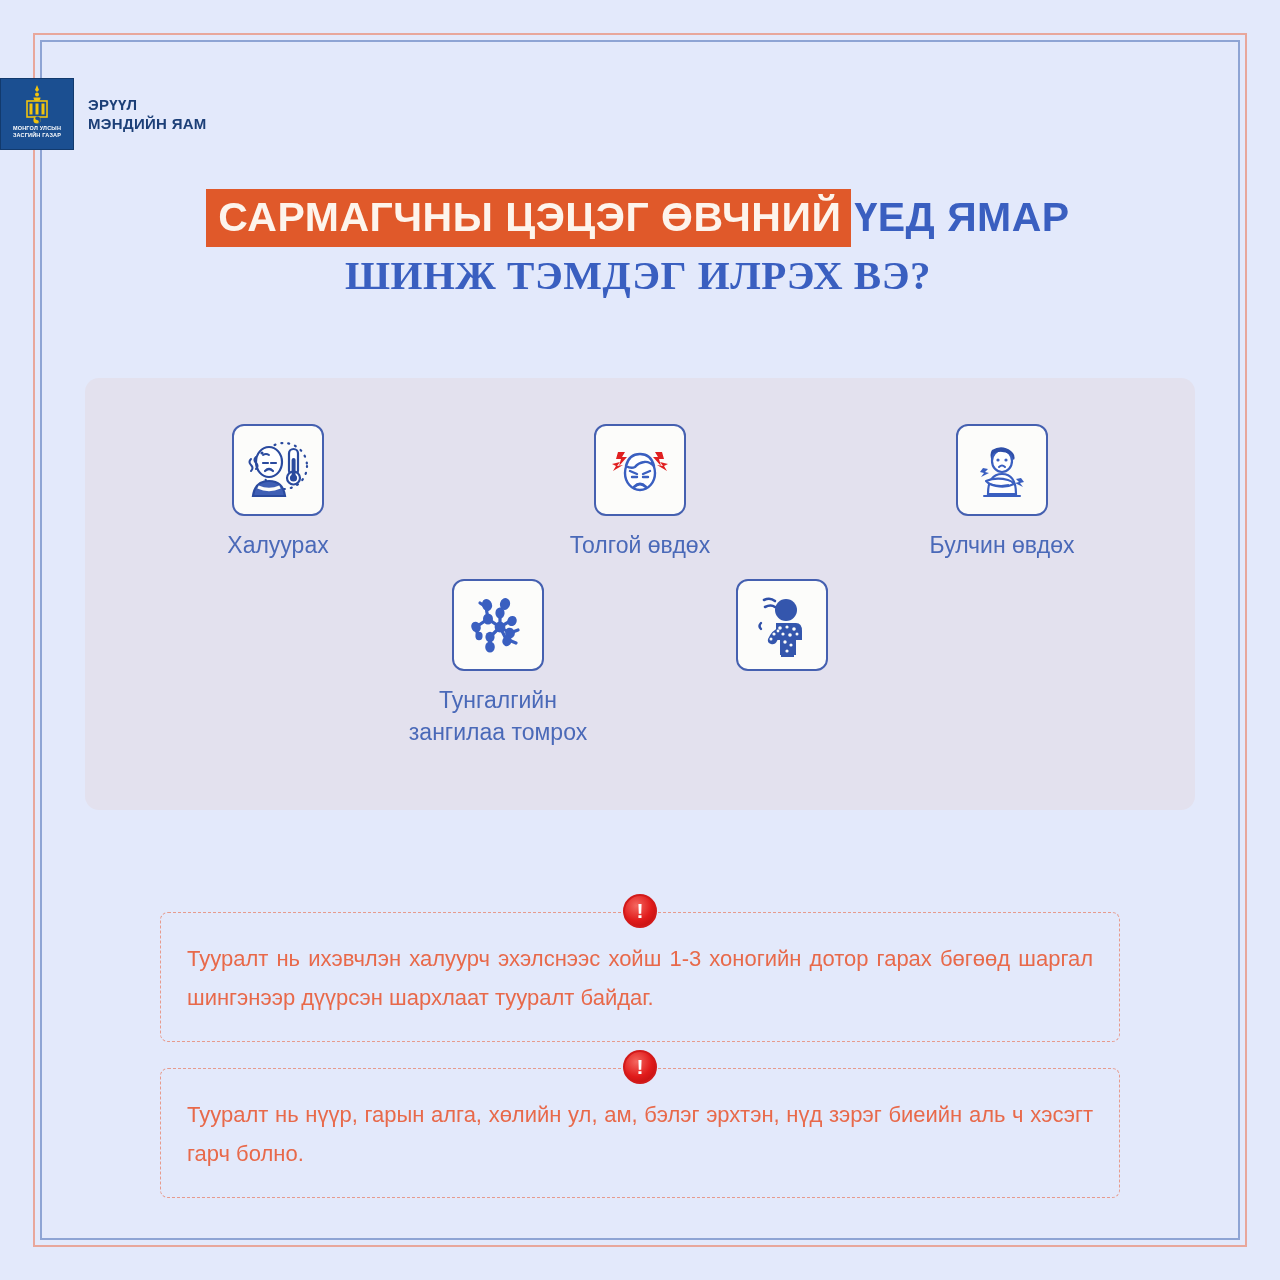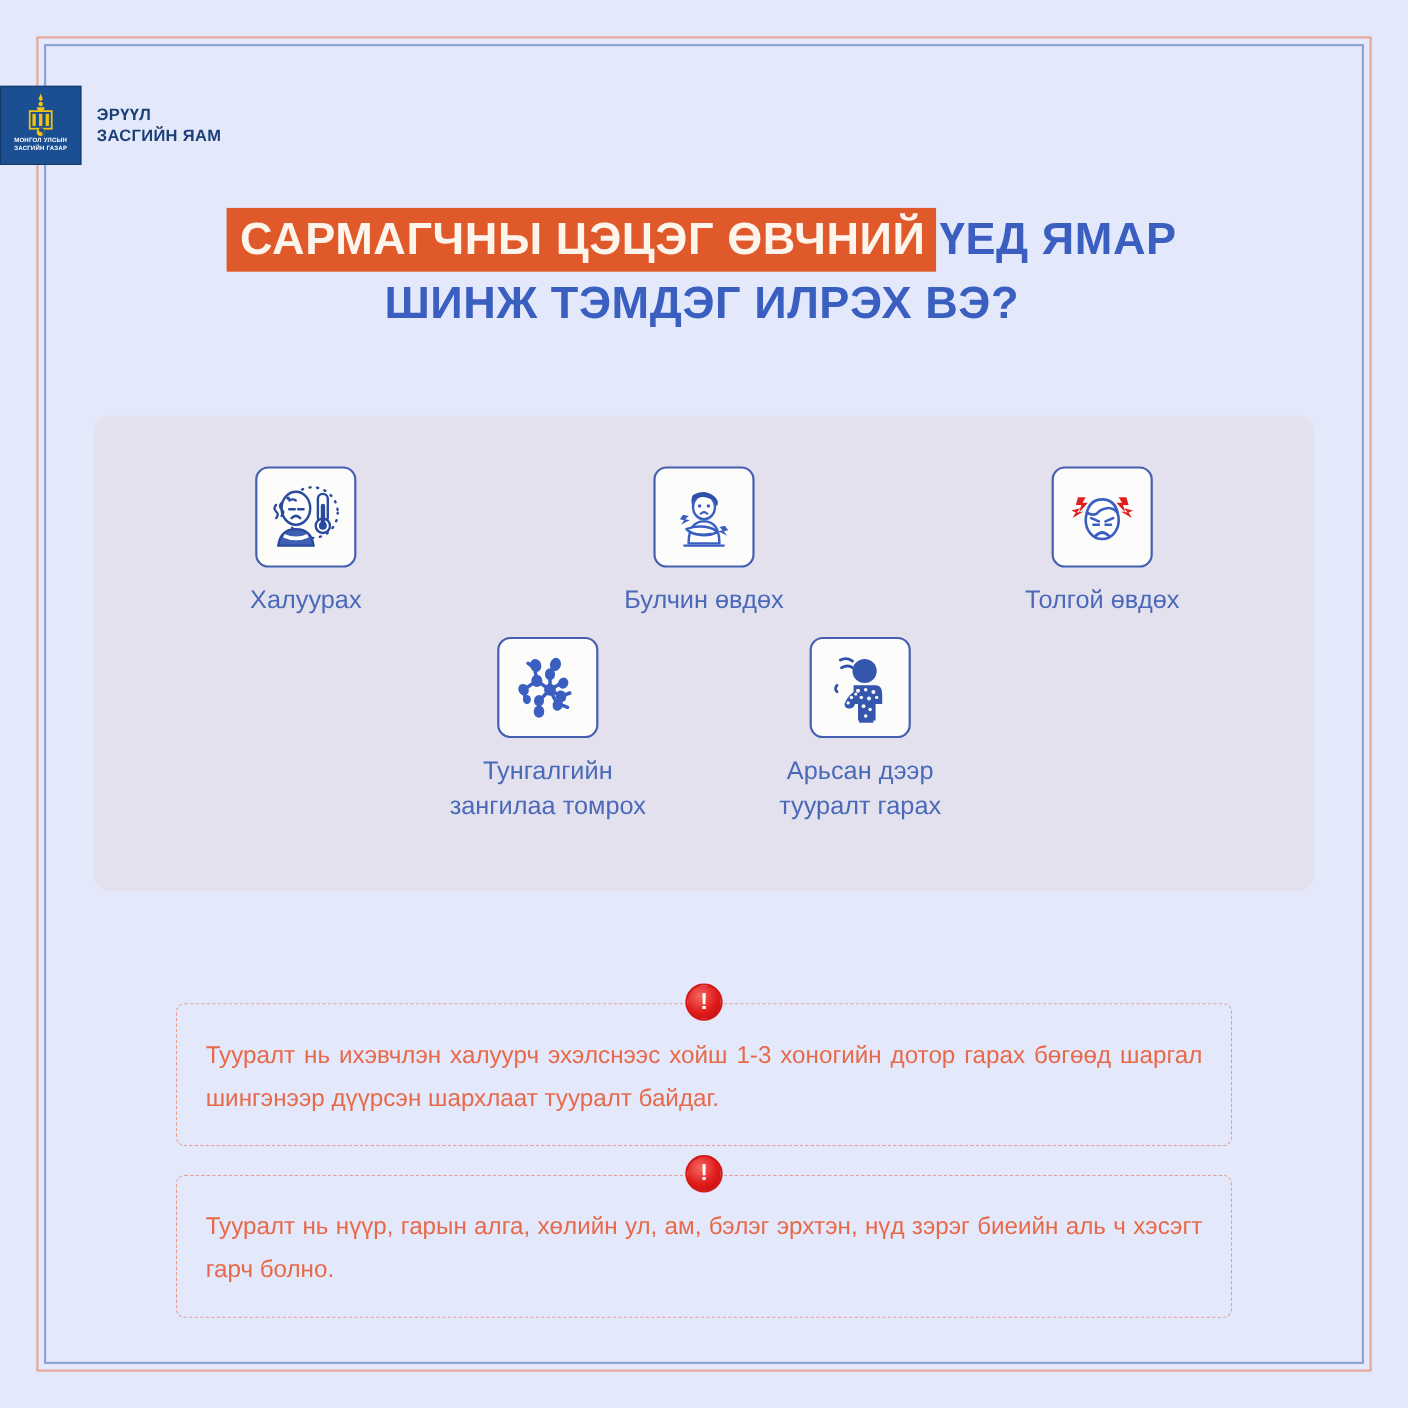--- a/index.html
+++ b/index.html
@@ -112,20 +112,21 @@
     padding: 5px 10px 7px 12px;
     margin-right: 3px;
   }
   .title-line2 {
     font-size: 41px;
     font-weight: bold;
     color: #3a5fc0;
     letter-spacing: 0.5px;
     line-height: 62px;
     white-space: nowrap;
+    font-family: Liberation Serif, serif;
   }
 
   
   .symptom-panel {
     position: absolute;
     left: 85px;
     top: 378px;
     width: 1110px;
     height: 432px;
     background: #e3e1ee;
@@ -245,21 +246,21 @@
           <circle cx="17" cy="37" r="3.6" fill="#f2c40d"></circle>
           <path d="M17 33.4 a3.6 3.6 0 0 1 0 7.2 a1.8 1.8 0 0 0 0 -3.6 a1.8 1.8 0 0 1 0 -3.6 z" fill="#1b4f91"></path>
         </svg>
       </div>
       <div class="emblem-text">МОНГОЛ УЛСЫН</div>
       <div class="emblem-text">ЗАСГИЙН ГАЗАР</div>
     </div>
 
     <div>
       <div class="ministry-name">ЭРҮҮЛ</div>
-      <div class="ministry-name">ЗАСГИЙН ЯАМ</div>
+      <div class="ministry-name">МЭНДИЙН ЯАМ</div>
     </div>
 
   </div>
 
   <div class="title-block">
     <div class="title-line1"><span class="title-hl">САРМАГЧНЫ ЦЭЦЭГ ӨВЧНИЙ</span><span>ҮЕД ЯМАР</span></div>
     <div class="title-line2">ШИНЖ ТЭМДЭГ ИЛРЭХ ВЭ?</div>
   </div>
 
   <div class="symptom-panel">
@@ -293,20 +294,44 @@
             <circle cx="53.5" cy="46" r="3.6" fill="#2a4a9e"></circle>
           </svg>
         </div>
         <div class="symptom-label">Халуурах</div>
       </div>
 
       <div class="symptom">
         <div class="tile">
           <svg width="76" height="76" viewBox="0 0 76 76">
 
+            <path d="M16 20 l7 0 l-3 5 l5 0 l-8 9 l2 -7 l-5 0 z" fill="#e02020"></path>
+            <path d="M10 32 l8 -2 l-3 4 l6 -1 l-10 6 l3 -5 z" fill="#e02020"></path>
+
+            <path d="M60 20 l-7 0 l3 5 l-5 0 l8 9 l-2 -7 l5 0 z" fill="#e02020"></path>
+            <path d="M66 32 l-8 -2 l3 4 l-6 -1 l10 6 l-3 -5 z" fill="#e02020"></path>
+
+            <ellipse cx="38" cy="41" rx="15" ry="17" fill="#fff" stroke="#3a5fc0" stroke-width="2.4"></ellipse>
+
+            <path d="M24 34 q3 -12 14 -12 q11 0 14 12 q-5 -5 -10 -4 q-6 1 -9 5 q-4 2 -9 -1 z" fill="#fff" stroke="#3a5fc0" stroke-width="2.4" stroke-linejoin="round"></path>
+
+            <path d="M28 39 l7 3 M48 39 l-7 3" stroke="#3a5fc0" stroke-width="2.4" stroke-linecap="round"></path>
+
+            <path d="M30 45 h5 M41 45 h5" stroke="#3a5fc0" stroke-width="2.4" stroke-linecap="round"></path>
+
+            <path d="M32 55 q6 -6 12 0" fill="none" stroke="#3a5fc0" stroke-width="2.6" stroke-linecap="round"></path>
+          </svg>
+        </div>
+        <div class="symptom-label">Толгой өвдөх</div>
+      </div>
+
+      <div class="symptom">
+        <div class="tile">
+          <svg width="76" height="76" viewBox="0 0 76 76">
+
             <path d="M28 18 q10 -6 19 1 q5 4 3 9 q-4 -4 -10 -3 q-8 1 -12 5 q-3 -8 0 -12 z" fill="#2f4fa8"></path>
 
             <ellipse cx="38" cy="29" rx="10" ry="11" fill="#fff" stroke="#3a5fc0" stroke-width="2.2"></ellipse>
             <path d="M28 22 q9 -5 19 1 q-2 -7 -9 -7 q-8 0 -10 6 z" fill="#2f4fa8"></path>
 
             <circle cx="34" cy="28" r="1.6" fill="#3a5fc0"></circle>
             <circle cx="42" cy="28" r="1.6" fill="#3a5fc0"></circle>
 
             <path d="M35 35 q3 -3 6 0" fill="none" stroke="#3a5fc0" stroke-width="2" stroke-linecap="round"></path>
 
@@ -315,44 +340,20 @@
             <path d="M22 49 q10 -4 22 -1 q4 1 6 4 q-8 4 -18 2 q-6 -1 -10 -5 z" fill="#fff" stroke="#3a5fc0" stroke-width="2.2" stroke-linejoin="round"></path>
             <path d="M26 52 q9 3 19 1" fill="none" stroke="#3a5fc0" stroke-width="1.8"></path>
 
             <path d="M19 36 l5 1 l-3 3 l4 1 l-8 4 l3 -4 l-4 -1 z" fill="#3a5fc0"></path>
             <path d="M57 46 l-5 1 l3 3 l-4 1 l8 4 l-3 -4 l4 -1 z" fill="#3a5fc0"></path>
 
             <path d="M20 64 h36" stroke="#3a5fc0" stroke-width="2" stroke-linecap="round"></path>
           </svg>
         </div>
         <div class="symptom-label">Булчин өвдөх</div>
-      </div>
-
-      <div class="symptom">
-        <div class="tile">
-          <svg width="76" height="76" viewBox="0 0 76 76">
-
-            <path d="M16 20 l7 0 l-3 5 l5 0 l-8 9 l2 -7 l-5 0 z" fill="#e02020"></path>
-            <path d="M10 32 l8 -2 l-3 4 l6 -1 l-10 6 l3 -5 z" fill="#e02020"></path>
-
-            <path d="M60 20 l-7 0 l3 5 l-5 0 l8 9 l-2 -7 l5 0 z" fill="#e02020"></path>
-            <path d="M66 32 l-8 -2 l3 4 l-6 -1 l10 6 l-3 -5 z" fill="#e02020"></path>
-
-            <ellipse cx="38" cy="41" rx="15" ry="17" fill="#fff" stroke="#3a5fc0" stroke-width="2.4"></ellipse>
-
-            <path d="M24 34 q3 -12 14 -12 q11 0 14 12 q-5 -5 -10 -4 q-6 1 -9 5 q-4 2 -9 -1 z" fill="#fff" stroke="#3a5fc0" stroke-width="2.4" stroke-linejoin="round"></path>
-
-            <path d="M28 39 l7 3 M48 39 l-7 3" stroke="#3a5fc0" stroke-width="2.4" stroke-linecap="round"></path>
-
-            <path d="M30 45 h5 M41 45 h5" stroke="#3a5fc0" stroke-width="2.4" stroke-linecap="round"></path>
-
-            <path d="M32 55 q6 -6 12 0" fill="none" stroke="#3a5fc0" stroke-width="2.6" stroke-linecap="round"></path>
-          </svg>
-        </div>
-        <div class="symptom-label">Толгой өвдөх</div>
       </div>
 
     </div>
 
     <div class="row row-bottom">
 
       <div class="symptom">
         <div class="tile">
           <svg width="76" height="76" viewBox="0 0 76 76">
             <g stroke="#3a5fc0" stroke-width="3.2" stroke-linecap="round" fill="none">
@@ -408,21 +409,20 @@
                 <circle cx="53" cy="47" r="1.5"></circle>
               <circle cx="41" cy="55" r="1.7"></circle>
                 <circle cx="47" cy="58" r="1.6"></circle>
               <circle cx="43" cy="64" r="1.6"></circle>
                 <circle cx="30" cy="47" r="1.6"></circle>
               <circle cx="27" cy="52" r="1.5"></circle>
                 <circle cx="34" cy="44" r="1.4"></circle>
             </g>
           </svg>
         </div>
-        <div class="symptom-label">Арьсан дээр тууралт гарах</div>
       </div>
 
     </div>
 
   </div>
 
   <div class="alerts">
 
     <div class="alert">
       <div class="bang">

